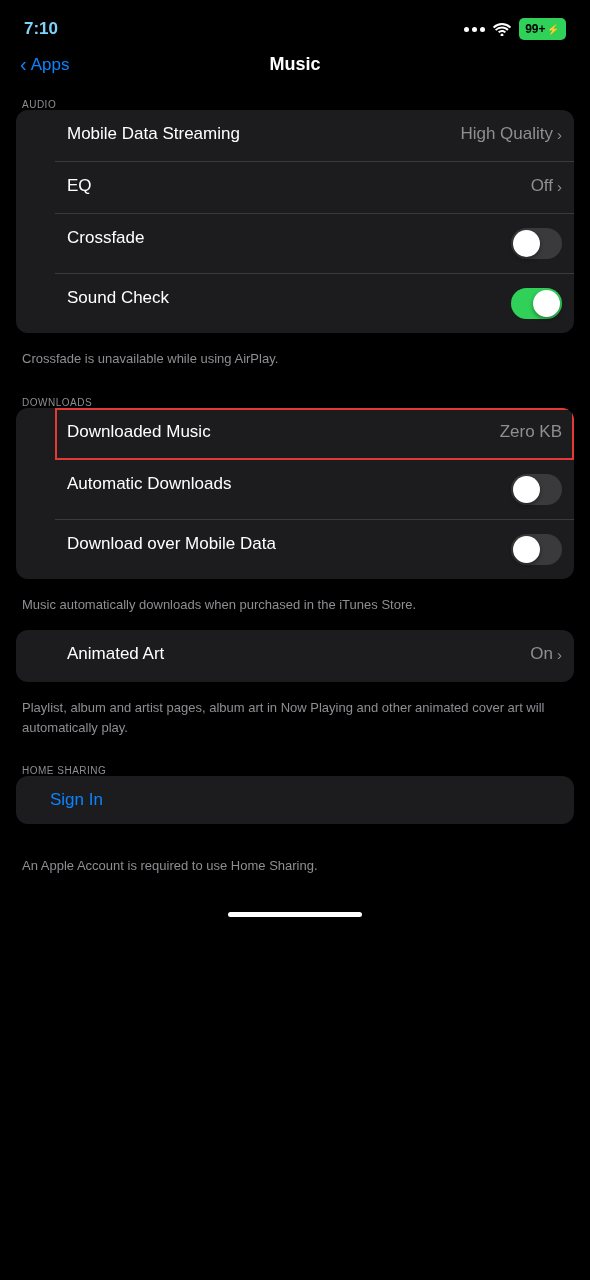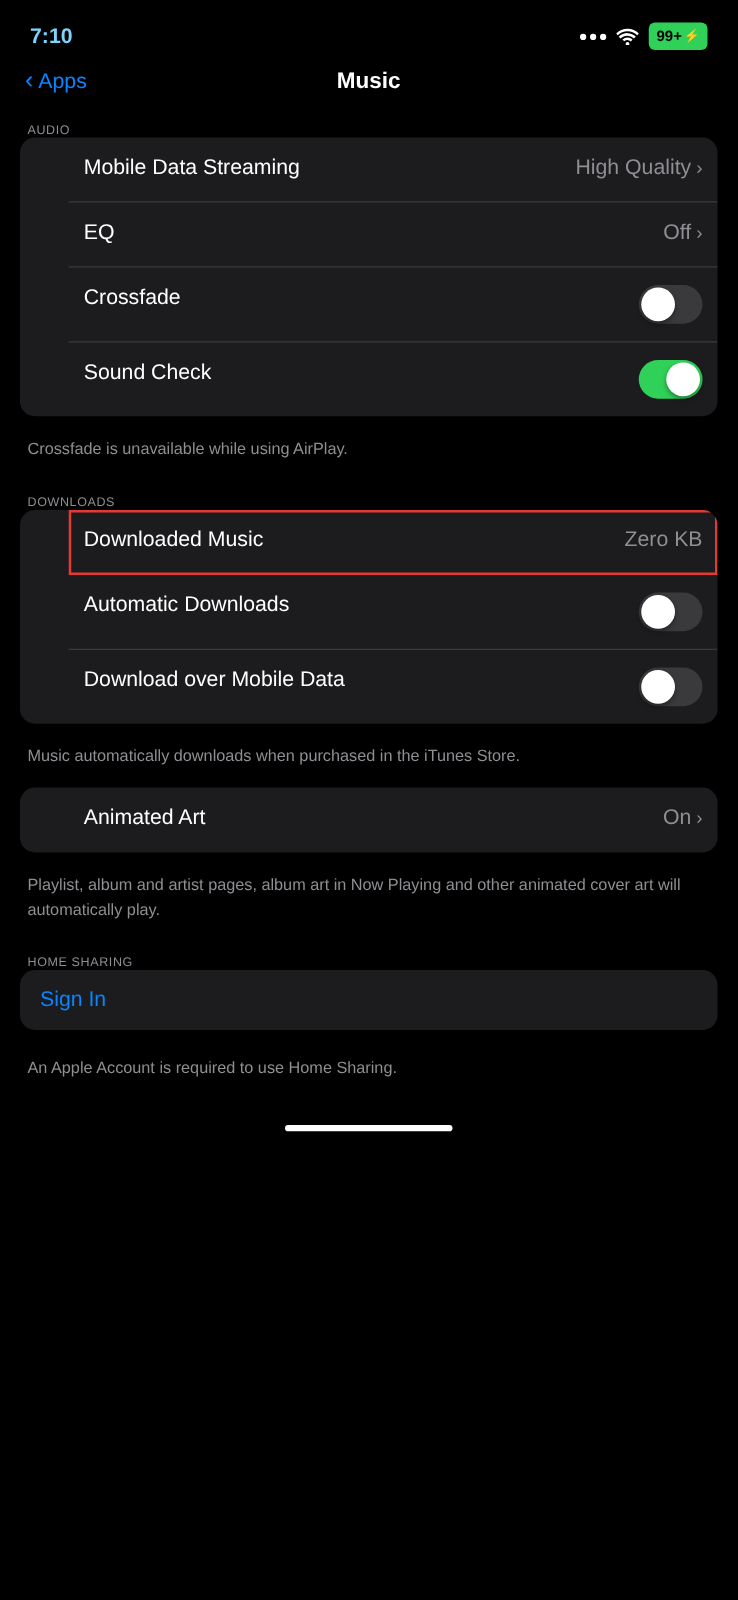--- a/index.html
+++ b/index.html
@@ -169,21 +169,22 @@
       color: #8e8e93;
       padding: 8px 6px 16px;
       line-height: 1.5;
     }
 
     
     .signin-card {
       background: #1c1c1e;
       border-radius: 12px;
       overflow: hidden;
-      margin-bottom: 12px;
+      margin-bottom: 24px;
+      padding-left: 18px;
     }
     .signin-btn {
       display: flex;
       align-items: center;
       padding: 14px 16px;
       font-size: 17px;
       color: #0a84ff;
       font-weight: 400;
       cursor: pointer;
     }

